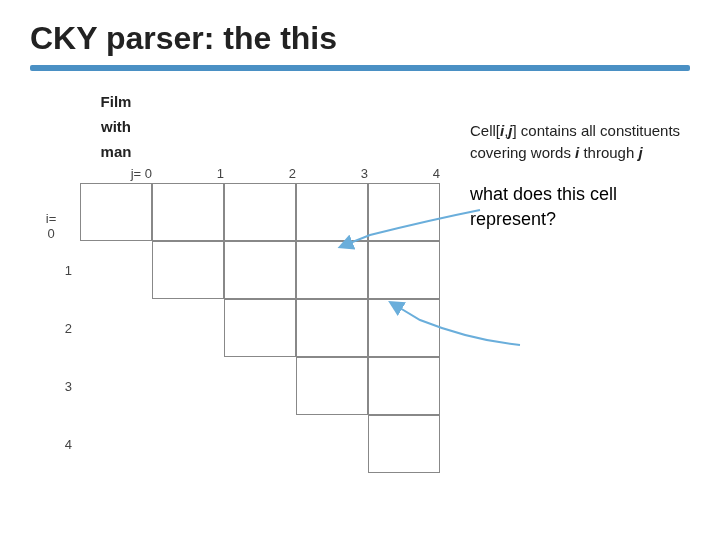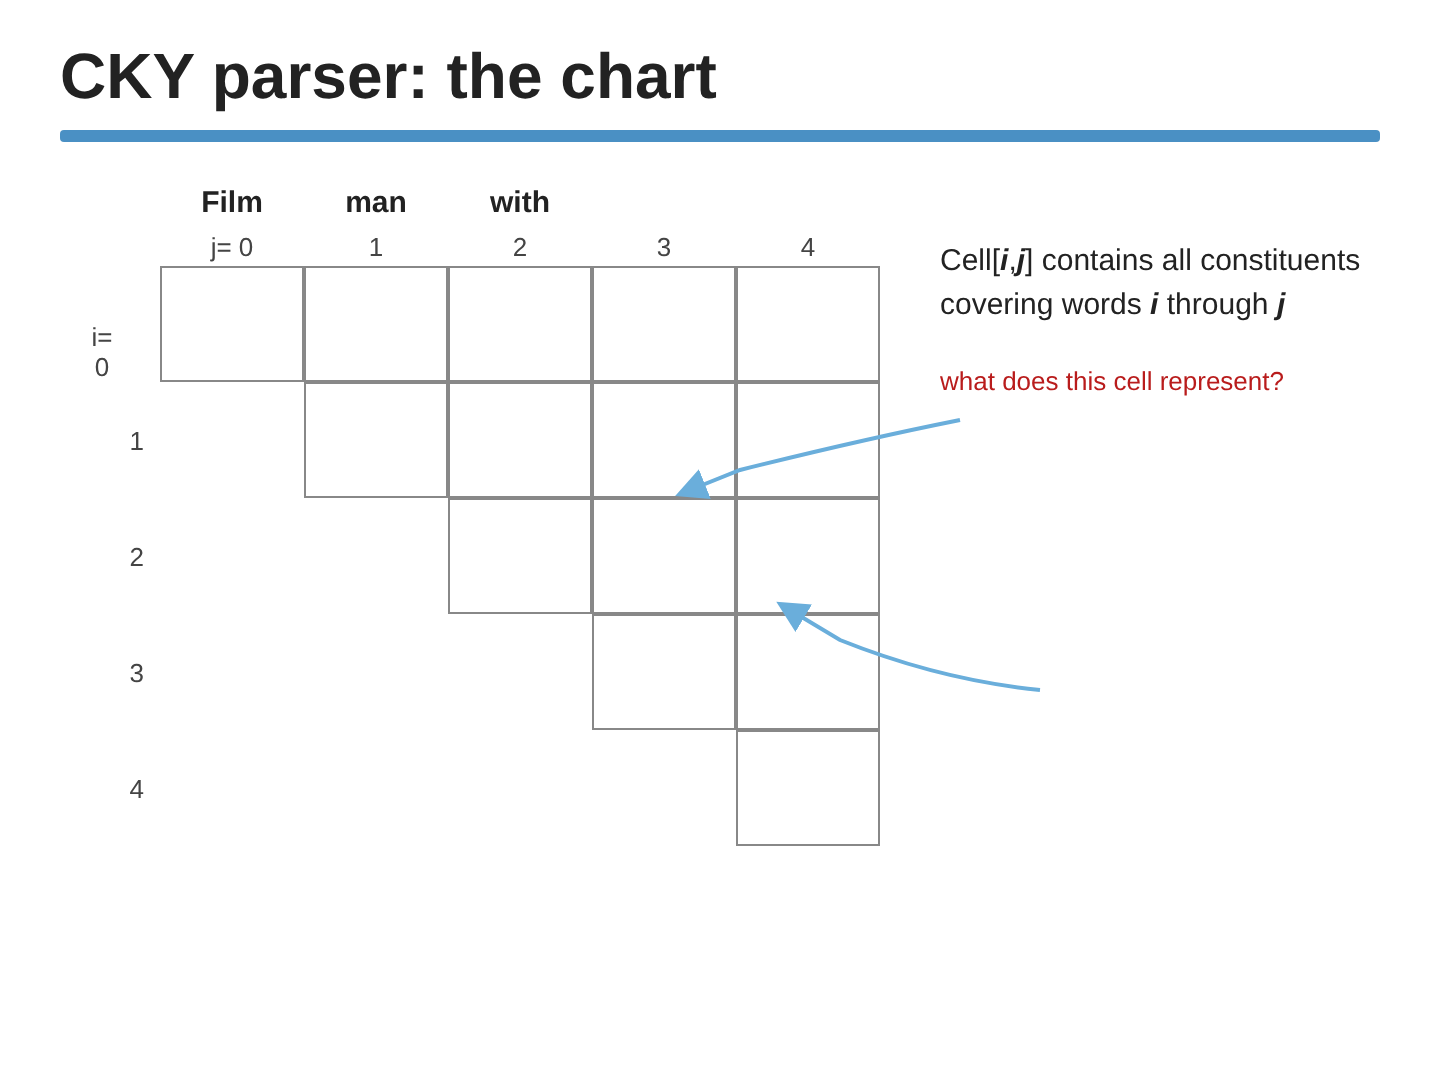--- a/index.html
+++ b/index.html
@@ -42,21 +42,21 @@
 
     .chart-area {
       display: flex;
       flex-direction: column;
       align-items: flex-start;
     }
 
     
     .word-header-row {
       display: flex;
-      flex-direction: row;
+      flex-direction: column;
       margin-left: 50px;
     }
 
     .word-cell {
       width: 72px;
       text-align: center;
       font-size: 15px;
       font-weight: bold;
       color: #222;
       padding: 4px 0;
@@ -64,21 +64,21 @@
 
     
     .j-row {
       display: flex;
       flex-direction: row;
       margin-left: 50px;
     }
 
     .j-label {
       width: 72px;
-      text-align: center;
+      text-align: right;
       font-size: 13px;
       color: #444;
       padding: 2px 0;
     }
 
     
     .grid-and-i {
       display: flex;
       flex-direction: row;
       margin-top: 0;
@@ -156,49 +156,49 @@
       line-height: 1.45;
       margin-bottom: 18px;
     }
 
     .annotation-main em {
       font-style: italic;
       font-weight: bold;
     }
 
     .annotation-sub {
-      font-size: 13px;
-      color: #b91c1c;
+      font-size: 18px;
+      color: #000000;
       line-height: 1.4;
     }
 
     
     .arrow-svg {
       position: absolute;
       top: 0;
       left: 0;
       width: 720px;
       height: 540px;
       pointer-events: none;
     }
   </style>
 </head>
 <body>
 
 <div class="slide">
-  <div class="title">CKY parser: the chart</div>
+  <div class="title">CKY parser: the this</div>
   <div class="blue-bar"></div>
 
   <div class="content-area">
     <div class="chart-area">
 
       <div class="word-header-row">
         <div class="word-cell">Film</div>
+        <div class="word-cell">with</div>
         <div class="word-cell">man</div>
-        <div class="word-cell">with</div>
       </div>
 
       <div class="j-row">
         <div class="j-label">j= 0</div>
         <div class="j-label">1</div>
         <div class="j-label">2</div>
         <div class="j-label">3</div>
         <div class="j-label">4</div>
       </div>
 

